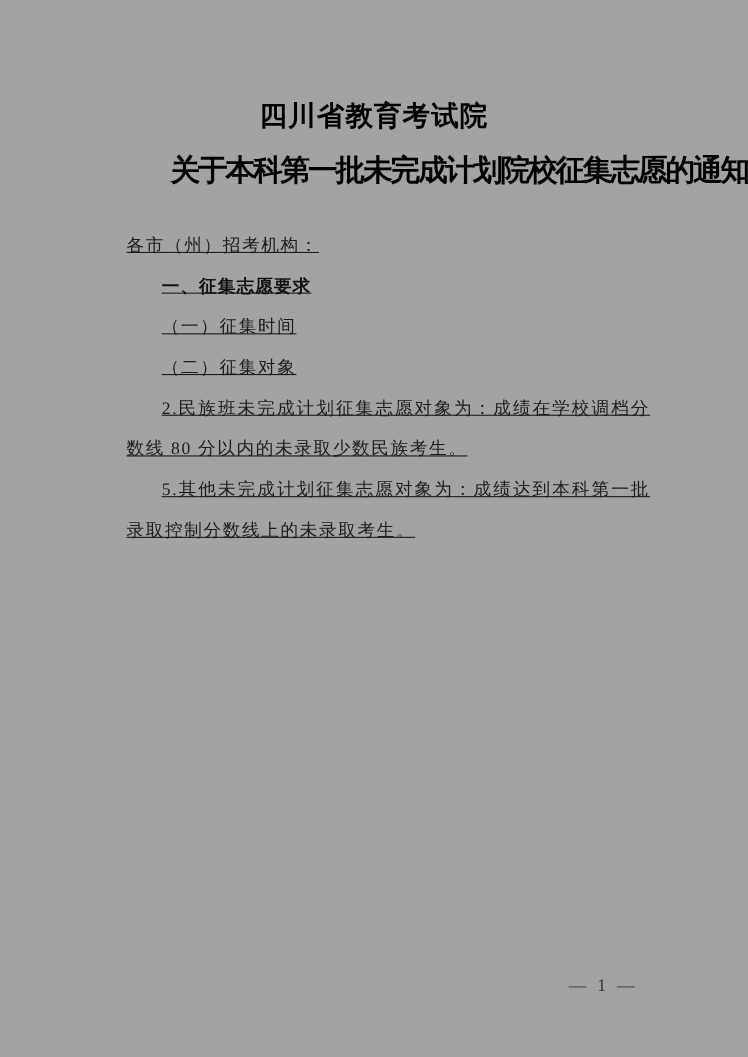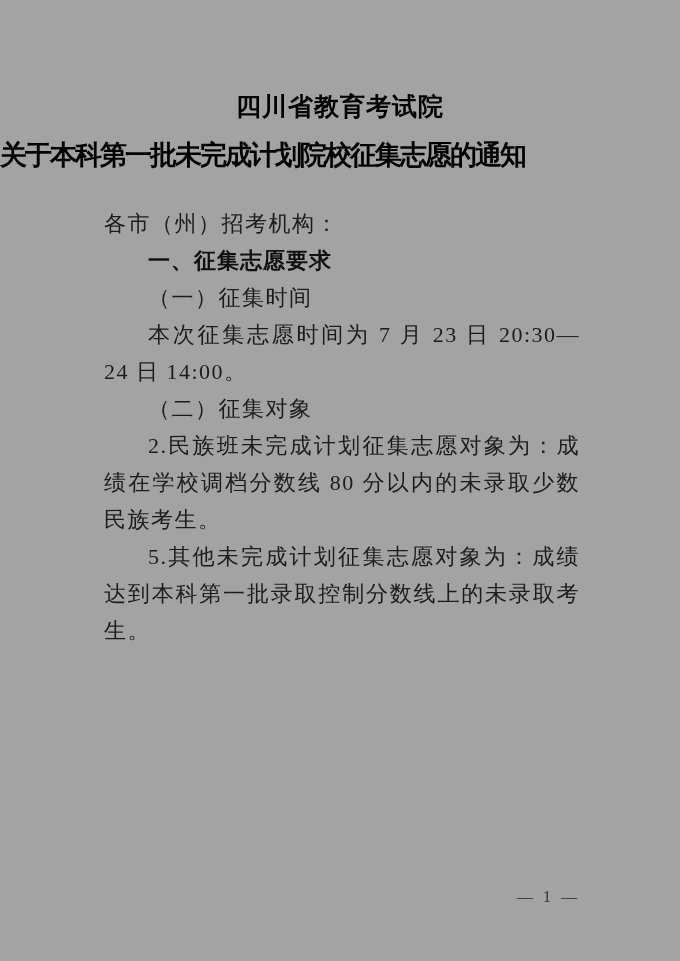--- a/index.html
+++ b/index.html
@@ -29,37 +29,38 @@
     color: #000000;
     letter-spacing: 1px;
     font-family: "Liberation Serif", "DejaVu Serif", serif;
   }
   .title2 {
     position: absolute;
     top: 134px;
     left: 0;
     width: 680px;
     margin: 0;
-    text-align: left;
+    text-align: right;
     font-size: 27px;
     line-height: 42px;
     font-weight: bold;
     color: #000000;
     letter-spacing: -2px;
     font-family: "Liberation Serif", "DejaVu Serif", serif;
   }
   .doc-body {
     position: absolute;
     top: 205px;
-    left: 104px;
+    left: 115px;
     width: 476px;
-    font-size: 22px;
+    font-size: 16px;
     line-height: 37px;
     letter-spacing: 1.5px;
     text-align: justify;
+    text-decoration: underline;
   }
   .doc-body p {
     margin: 0;
     padding: 0;
   }
   .indent {
     text-indent: 2em;
   }
   .heading {
     text-indent: 2em;
@@ -88,21 +89,20 @@
   <h2 class="title2">关于本科第一批未完成计划院校征集志愿的通知</h2>
 
   <div class="doc-body">
     <p class="salutation">各市（州）招考机构：</p>
 
 
     <p class="heading">一、征集志愿要求</p>
 
     <p class="indent">（一）征集时间</p>
 
-    <p class="indent">本次征集志愿时间为 7 月 23 日 20:30—24 日 14:00。</p>
 
     <p class="indent">（二）征集对象</p>
 
 
     <p class="indent">2.民族班未完成计划征集志愿对象为：成绩在学校调档分数线 80 分以内的未录取少数民族考生。</p>
 
     <p class="indent">5.其他未完成计划征集志愿对象为：成绩达到本科第一批录取控制分数线上的未录取考生。</p>
   </div>
 
   <div class="page-number">— 1 —</div>

